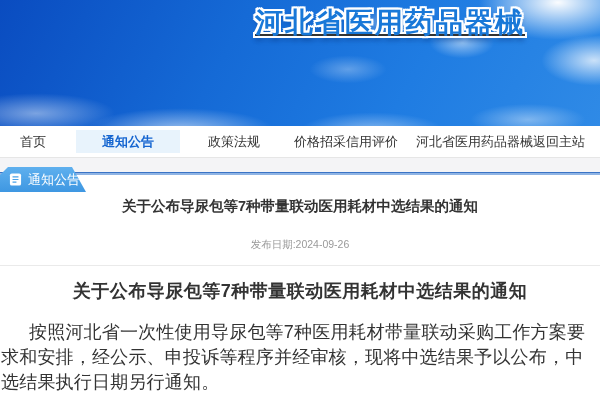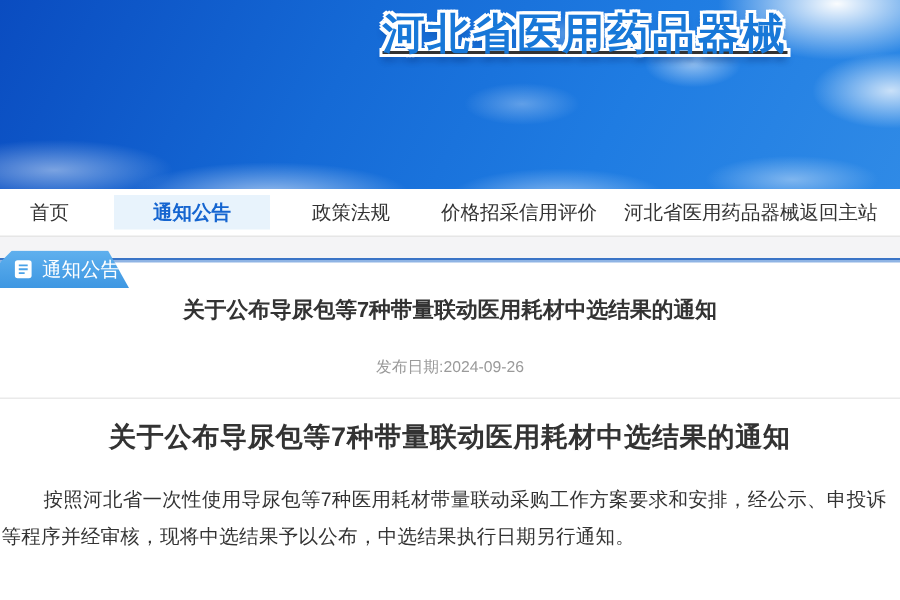--- a/index.html
+++ b/index.html
@@ -83,21 +83,21 @@
   .pub-date { margin-top: 22px; font-size: 10.5px; color: #9a9a9a; }
   .head-divider { border: none; border-top: 1px solid #eaeaea; margin-top: 13px; }
 
   .article-body { padding: 0 1px; }
   .article-title {
     margin-top: 13px; text-align: center;
     font-size: 18px; font-weight: 600; color: #333; letter-spacing: 0.5px;
   }
   .salutation { margin-top: 14px; padding-left: 26px; font-size: 12.5px; color: #333; }
   .body-para {
-    margin-top: 17px; font-size: 13px; color: #333;
+    margin-top: 17px; font-size: 18px; color: #333;
     line-height: 25px; text-indent: 28px; letter-spacing: 0.2px;
   }
 </style>
 </head>
 <body>
 
 <div class="page">
 
   <header class="banner">
     <div class="banner-inner">

